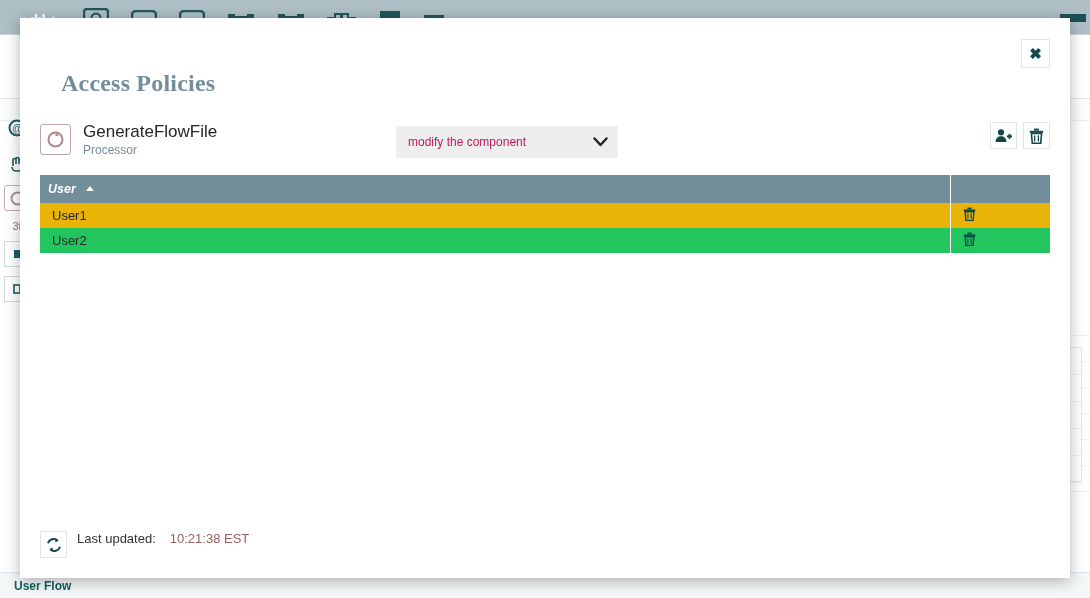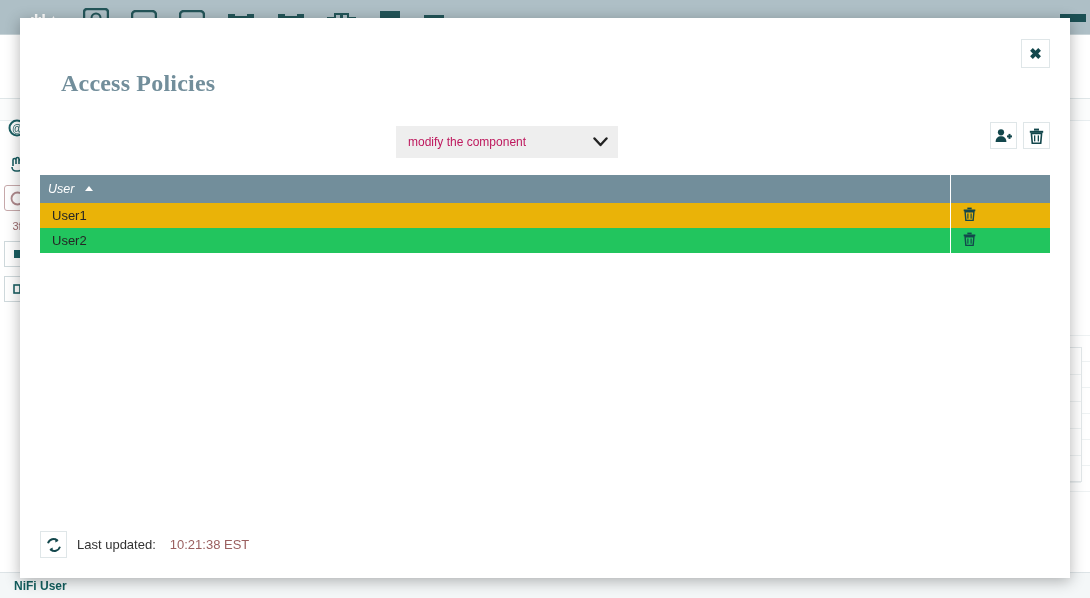--- a/index.html
+++ b/index.html
@@ -293,21 +293,21 @@
     right: 20px;
     border-collapse: collapse;
     table-layout: fixed;
     width: 1010px;
   }
   #user-table thead th {
     background: #728e9b;
     color: #ffffff;
     font-size: 12.5px;
     font-style: italic;
-    font-weight: normal;
+    font-weight: bold;
     text-align: left;
     height: 28px;
     padding: 0 0 0 8px;
     vertical-align: middle;
   }
   .sort-arrow {
     display: inline-block;
     margin-left: 7px;
     vertical-align: 2px;
     width: 0; height: 0;
@@ -335,21 +335,20 @@
     cursor: pointer;
     display: inline-flex;
   }
 
   
   #dialog-footer {
     position: absolute;
     left: 20px;
     bottom: 20px;
     display: flex;
-    align-items: center;
     gap: 10px;
   }
   #refresh-button {
     width: 27px;
     height: 27px;
     border: 1px solid #dfe6e8;
     background: #ffffff;
     display: flex;
     align-items: center;
     justify-content: center;
@@ -477,34 +476,46 @@
     <div id="bg-panel-right">
       <div class="bg-panel-row"></div>
       <div class="bg-panel-row"></div>
       <div class="bg-panel-row"></div>
       <div class="bg-panel-row"></div>
       <div class="bg-panel-row"></div>
     </div>
   </div>
 
   <div id="breadcrumb-bar">
-    <span id="breadcrumb-text">NiFi User</span>
+    <span id="breadcrumb-text">User Flow</span>
   </div>
 </div>
 
 <div id="access-policies-dialog">
 
   <div id="dialog-close-button">
     <span>✖</span>
   </div>
 
   <div id="dialog-title">Access Policies</div>
 
   <div id="component-row">
 
+    <div id="component-info">
+      <div id="processor-icon">
+        <svg width="19" height="19" viewBox="0 0 19 19">
+          <circle cx="9.5" cy="9.5" r="7" fill="none" stroke="currentColor" stroke-width="2"></circle>
+          <path d="M9.5 2.5 L13 6 L9.5 6 Z" fill="currentColor"></path>
+        </svg>
+      </div>
+      <div id="component-text">
+        <div id="component-name">GenerateFlowFile</div>
+        <div id="component-type">Processor</div>
+      </div>
+    </div>
 
     <div id="policy-select">
       <span id="policy-select-value">modify the component</span>
       <span id="policy-select-chevron">
         <svg width="15" height="10" viewBox="0 0 15 10">
             <path d="M1.5 1.5 L7.5 8 L13.5 1.5" fill="none" stroke="currentColor" stroke-width="2.4" stroke-linecap="round" stroke-linejoin="round"></path>
           </svg>
       </span>
     </div>
 

